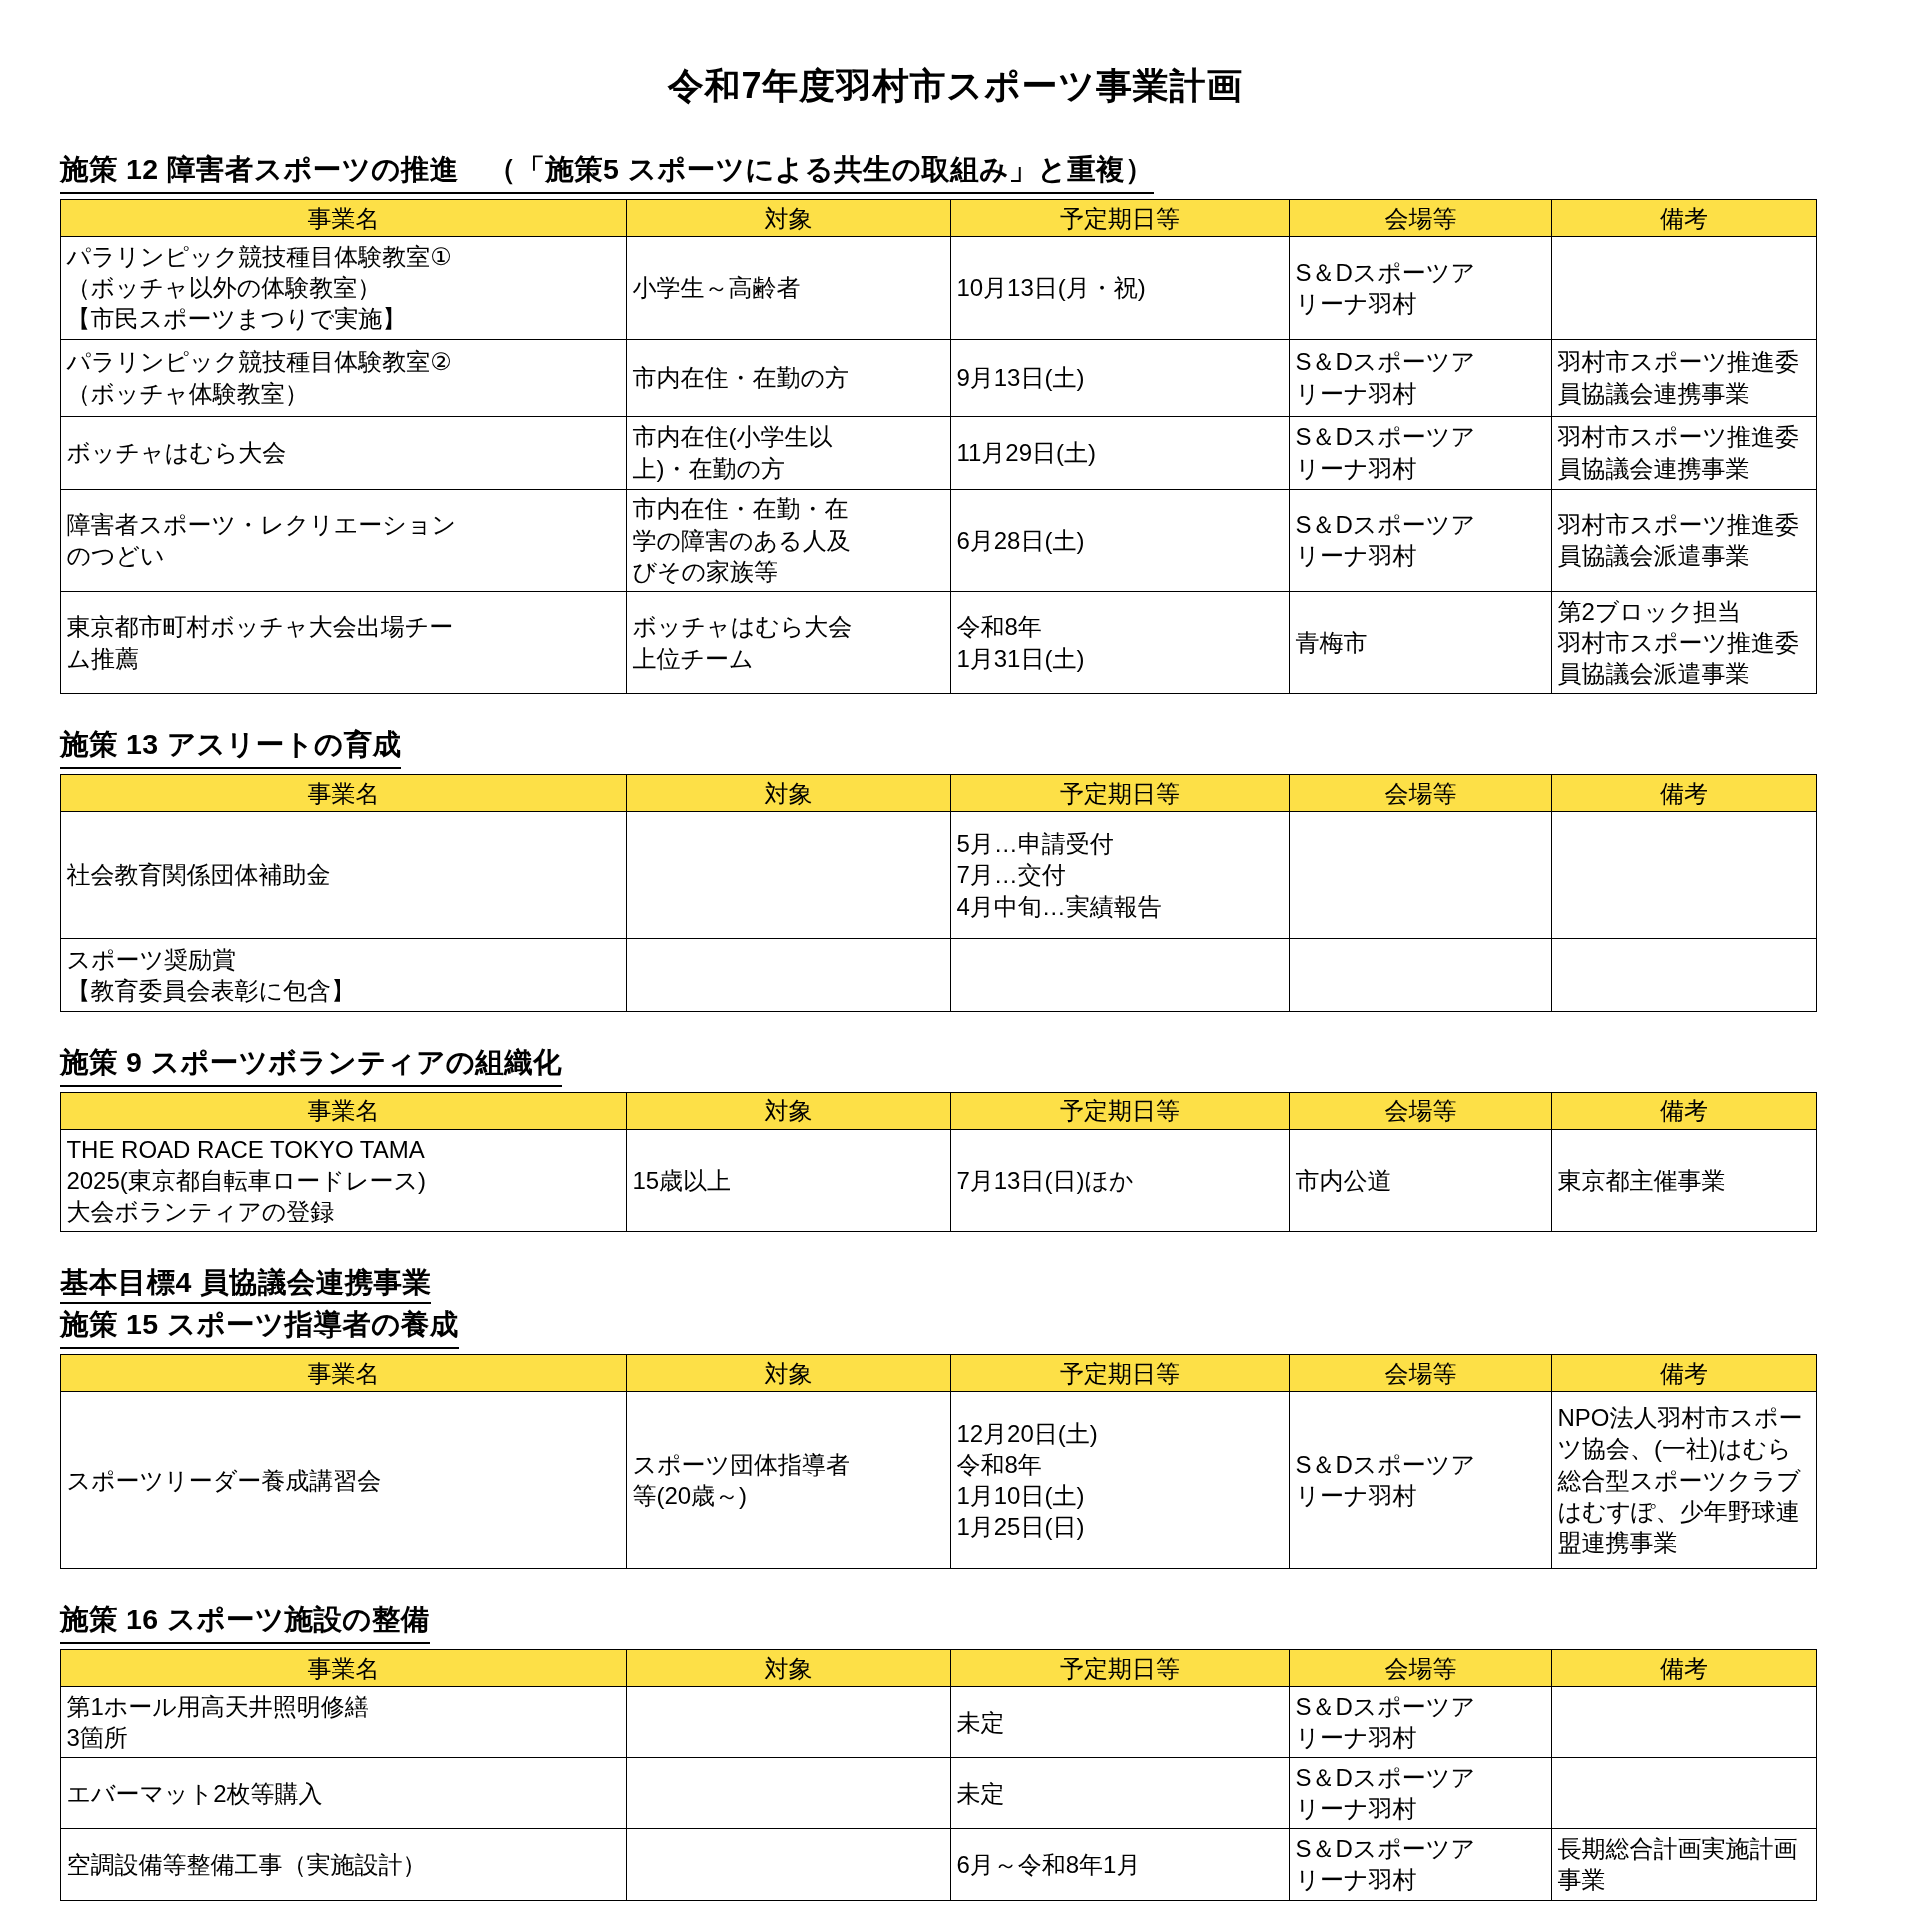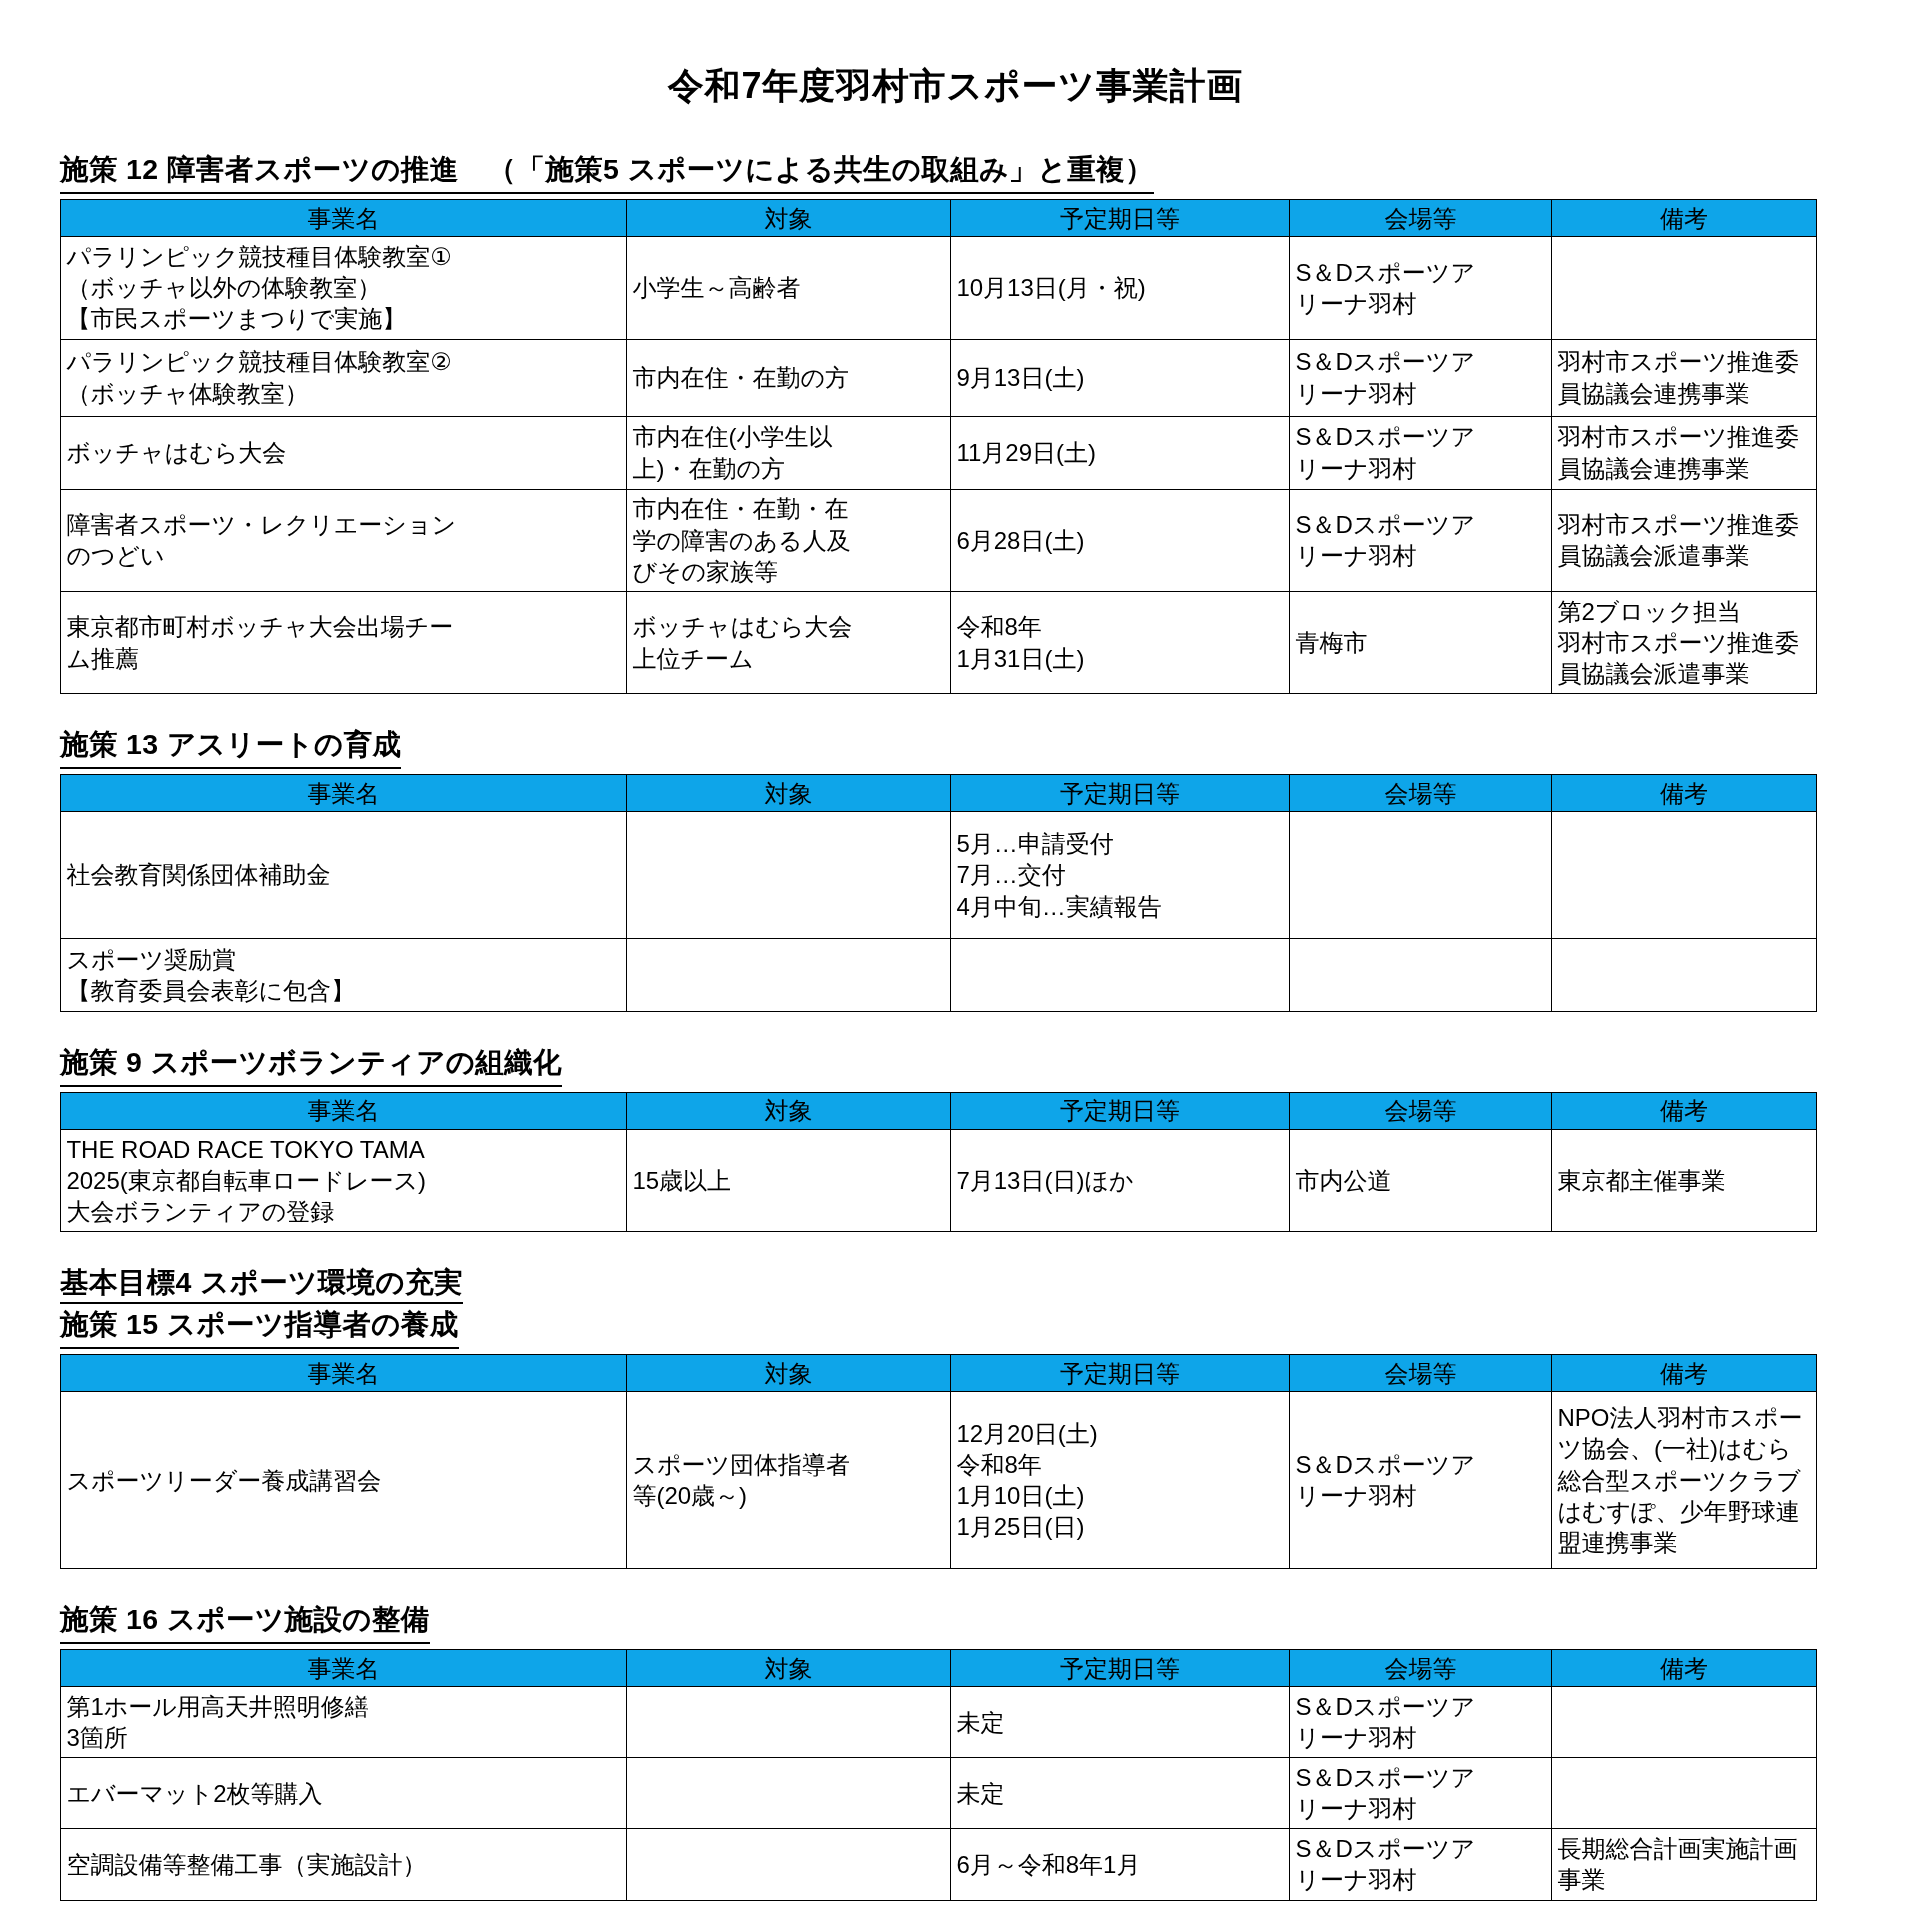--- a/index.html
+++ b/index.html
@@ -74,21 +74,21 @@
   table.plan th, table.plan td {
     border: 1.2px solid #000;
     padding: 3.9px 5.4px;
     font-size: 24px;
     line-height: 1.30;
     vertical-align: middle;
     word-break: break-all;
     overflow-wrap: anywhere;
   }
   table.plan thead th {
-    background: #0ea5e9;
+    background: #fde047;
     text-align: center;
     font-weight: 400;
     height: 29px;
     padding: 2.3px 3.9px;
   }
   table.plan tbody td { text-align: left; }
   table.plan tbody td.center { }
 
   
   col.c-name  { width: 566px; }
@@ -261,21 +261,21 @@
             <td>市内公道</td>
             <td>東京都主催事業</td>
           </tr>
         </tbody>
       </table>
     </div>
 
     <div class="spacer-lg"></div>
 
     
-    <div class="goal-heading">基本目標4 スポーツ環境の充実</div>
+    <div class="goal-heading">基本目標4 員協議会連携事業</div>
 
     
     <div class="section">
       <div class="section-heading">施策 15 スポーツ指導者の養成</div>
       <table class="plan">
         <colgroup>
           <col class="c-name">
             <col class="c-target">
             <col class="c-date">
             <col class="c-venue">

